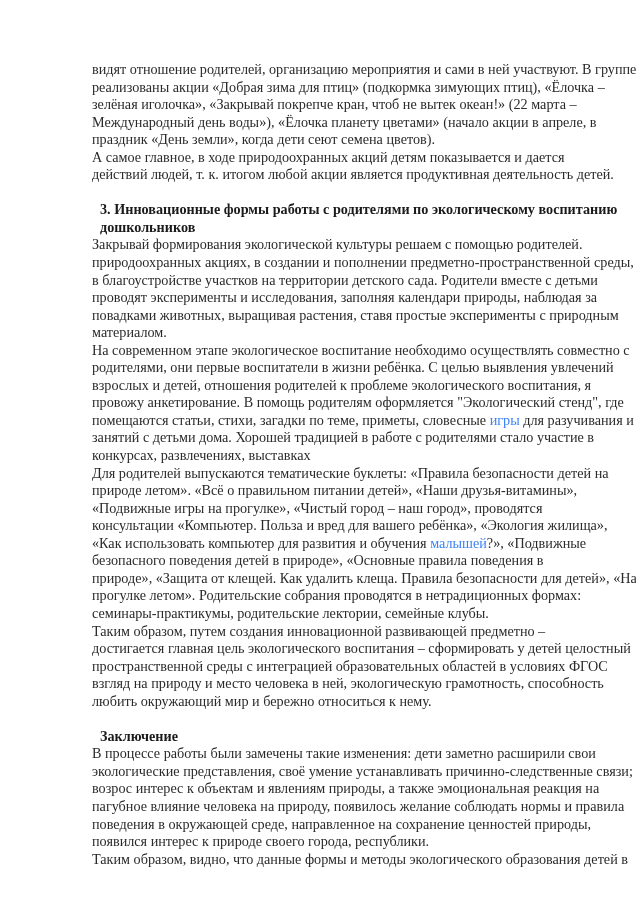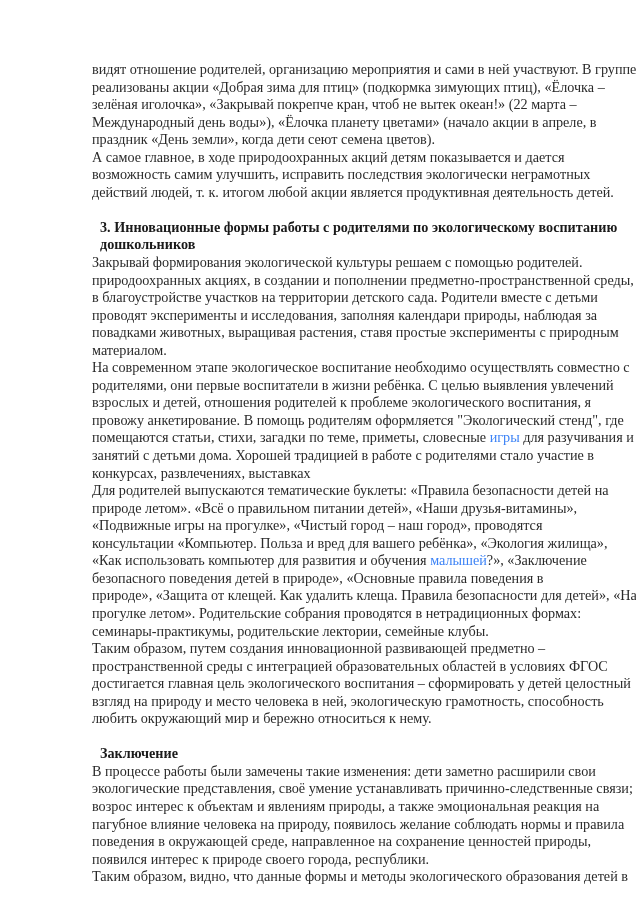--- a/index.html
+++ b/index.html
@@ -19,21 +19,20 @@
 
 <div class="page">
 
   <div>
     <span class="line">видят отношение родителей, организацию мероприятия и сами в ней участвуют. В группе</span>
     <span class="line">реализованы акции «Добрая зима для птиц» (подкормка зимующих птиц), «Ёлочка –</span>
     <span class="line">зелёная иголочка», «Закрывай покрепче кран, чтоб не вытек океан!» (22 марта –</span>
     <span class="line">Международный день воды»), «Ёлочка планету цветами» (начало акции в апреле, в</span>
     <span class="line">праздник «День земли», когда дети сеют семена цветов).</span>
     <span class="line">А самое главное, в ходе природоохранных акций детям показывается и дается</span>
-    <span class="line">возможность самим улучшить, исправить последствия экологически неграмотных</span>
     <span class="line">действий людей, т. к. итогом любой акции является продуктивная деятельность детей.</span>
   </div>
 
   <div class="gap"></div>
 
   <div class="heading">
     <span class="line">3. Инновационные формы работы с родителями по экологическому воспитанию</span>
     <span class="line">дошкольников</span>
   </div>
 
@@ -54,31 +53,31 @@
     <span class="line"><span>помещаются статьи, стихи, загадки по теме, приметы, словесные </span><a class="link">игры</a><span> для разучивания и</span></span>
     <span class="line">занятий с детьми дома. Хорошей традицией в работе с родителями стало участие в</span>
     <span class="line">конкурсах, развлечениях, выставках</span>
   </div>
 
   <div>
     <span class="line">Для родителей выпускаются тематические буклеты: «Правила безопасности детей на</span>
     <span class="line">природе летом».  «Всё о правильном питании детей», «Наши друзья-витамины»,</span>
     <span class="line">«Подвижные игры на прогулке», «Чистый город – наш город», проводятся</span>
     <span class="line">консультации  «Компьютер. Польза и вред для вашего ребёнка», «Экология жилища»,</span>
-    <span class="line"><span>«Как использовать компьютер для развития и обучения </span><a class="link">малышей</a><span>?», «Заключение</span></span>
+    <span class="line"><span>«Как использовать компьютер для развития и обучения </span><a class="link">малышей</a><span>?», «Подвижные</span></span>
     <span class="line">безопасного поведения детей в природе», «Основные правила поведения в</span>
     <span class="line">природе», «Защита от клещей. Как удалить клеща. Правила безопасности для детей», «На</span>
     <span class="line">прогулке летом».  Родительские собрания проводятся в нетрадиционных формах:</span>
     <span class="line">семинары-практикумы, родительские лектории, семейные клубы.</span>
   </div>
 
   <div>
     <span class="line">Таким образом, путем создания инновационной развивающей предметно –</span>
+    <span class="line">достигается главная цель экологического воспитания – сформировать у детей целостный</span>
     <span class="line">пространственной среды с интеграцией образовательных областей в условиях ФГОС</span>
-    <span class="line">достигается главная цель экологического воспитания – сформировать у детей целостный</span>
     <span class="line">взгляд на природу и место человека в ней, экологическую грамотность, способность</span>
     <span class="line">любить окружающий мир и бережно относиться к нему.</span>
   </div>
 
   <div class="gap"></div>
 
   <div class="heading">
     <span class="line">Заключение</span>
   </div>
 

